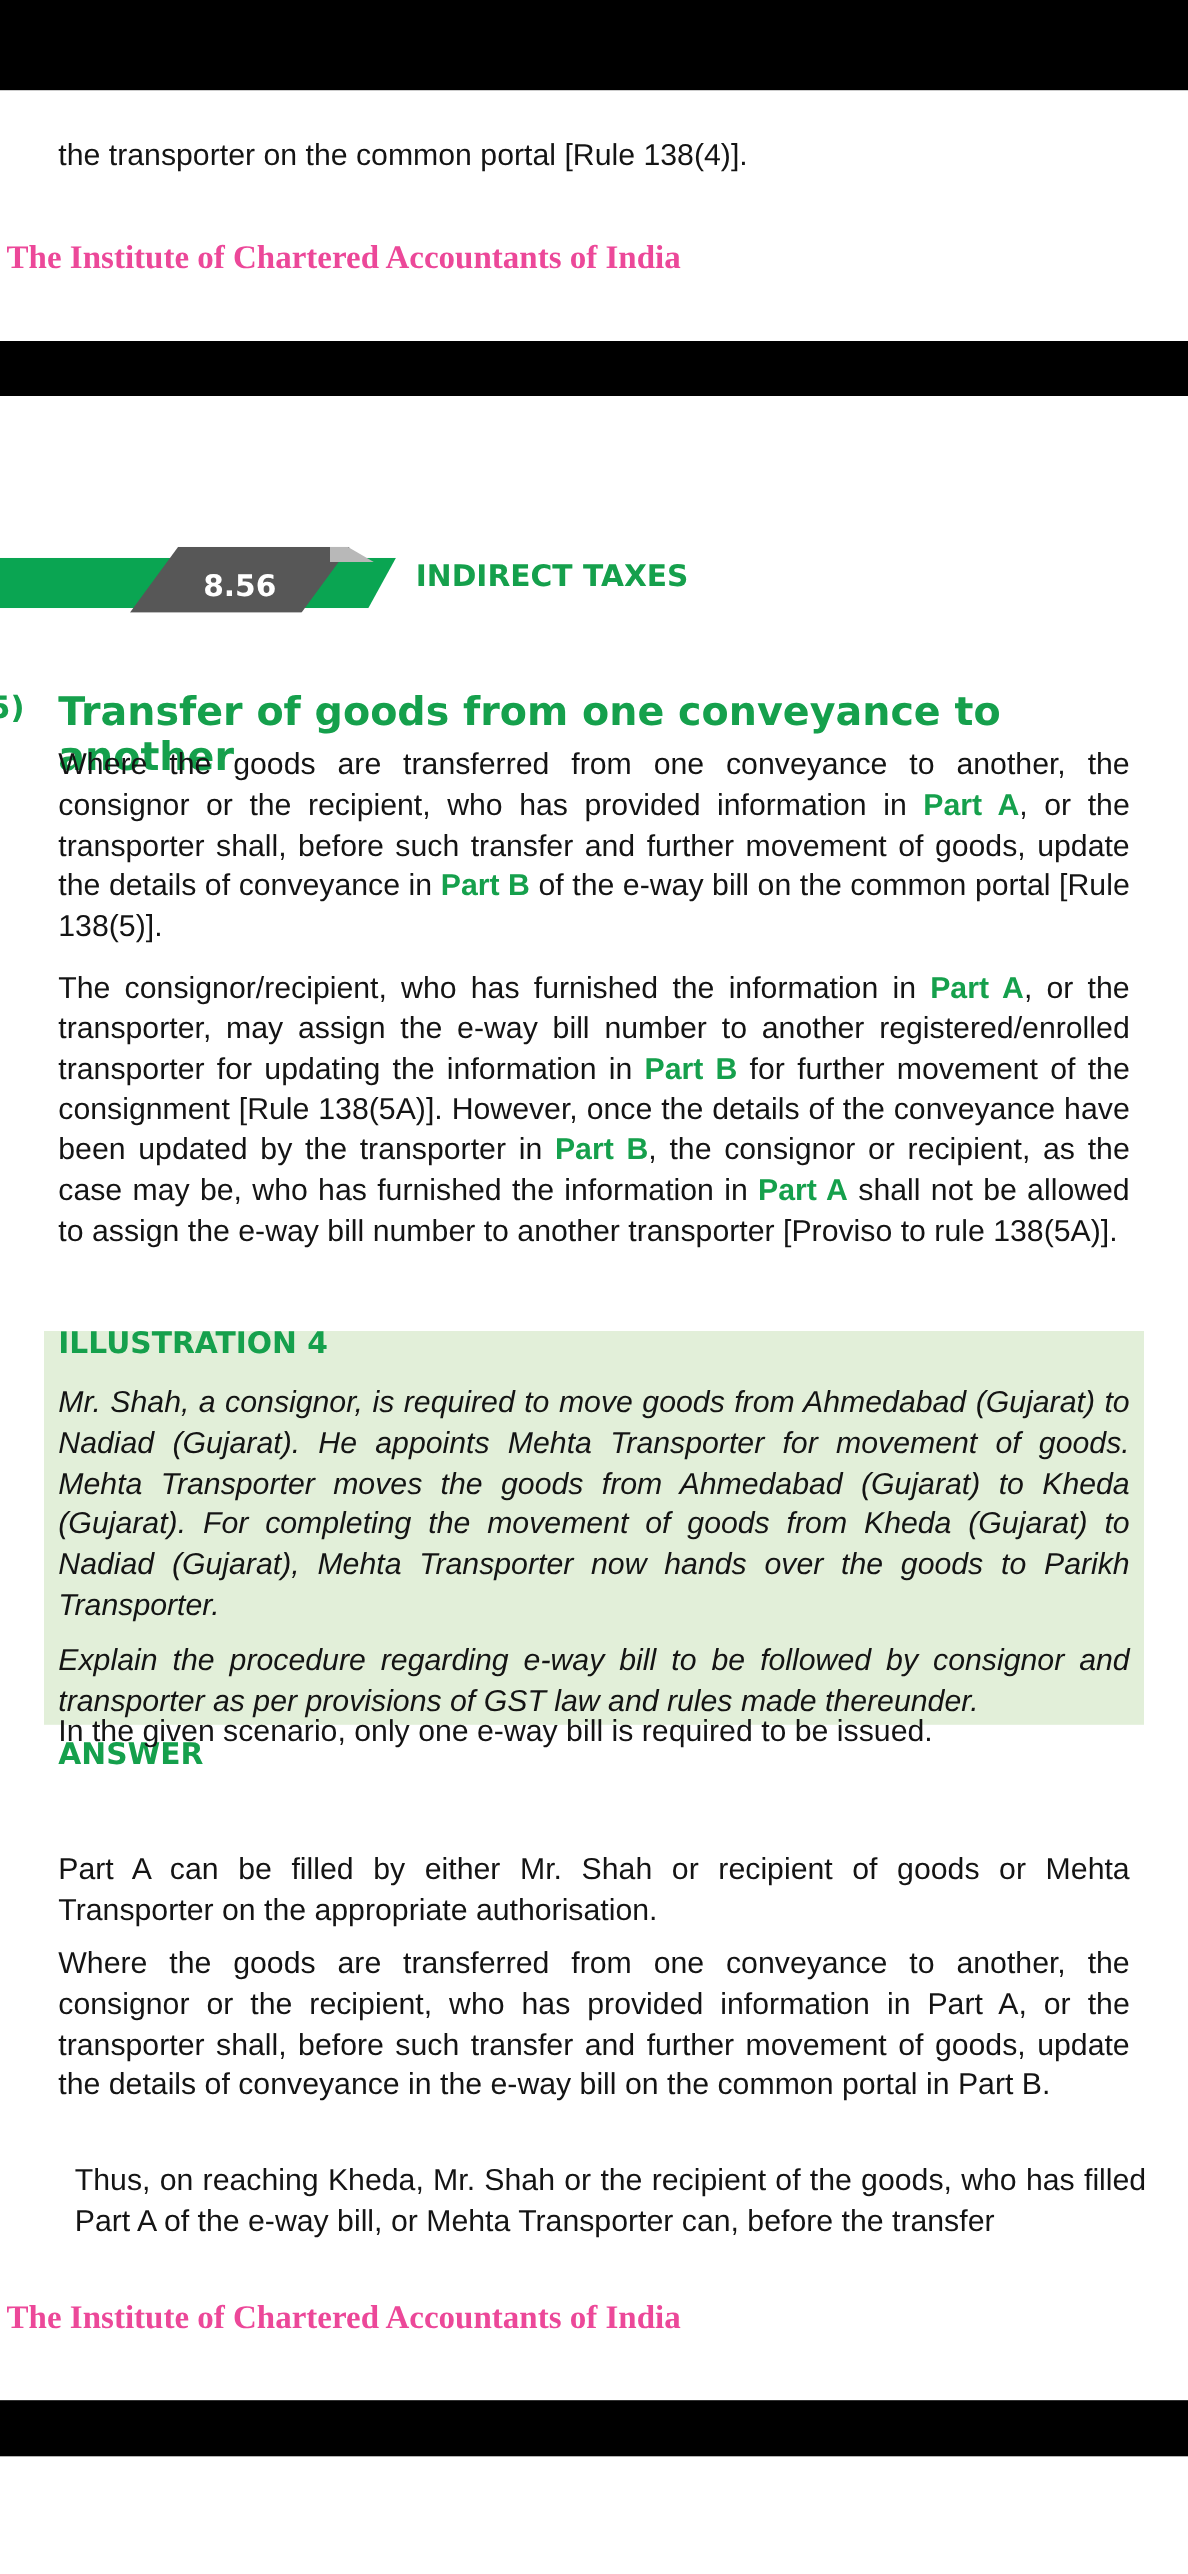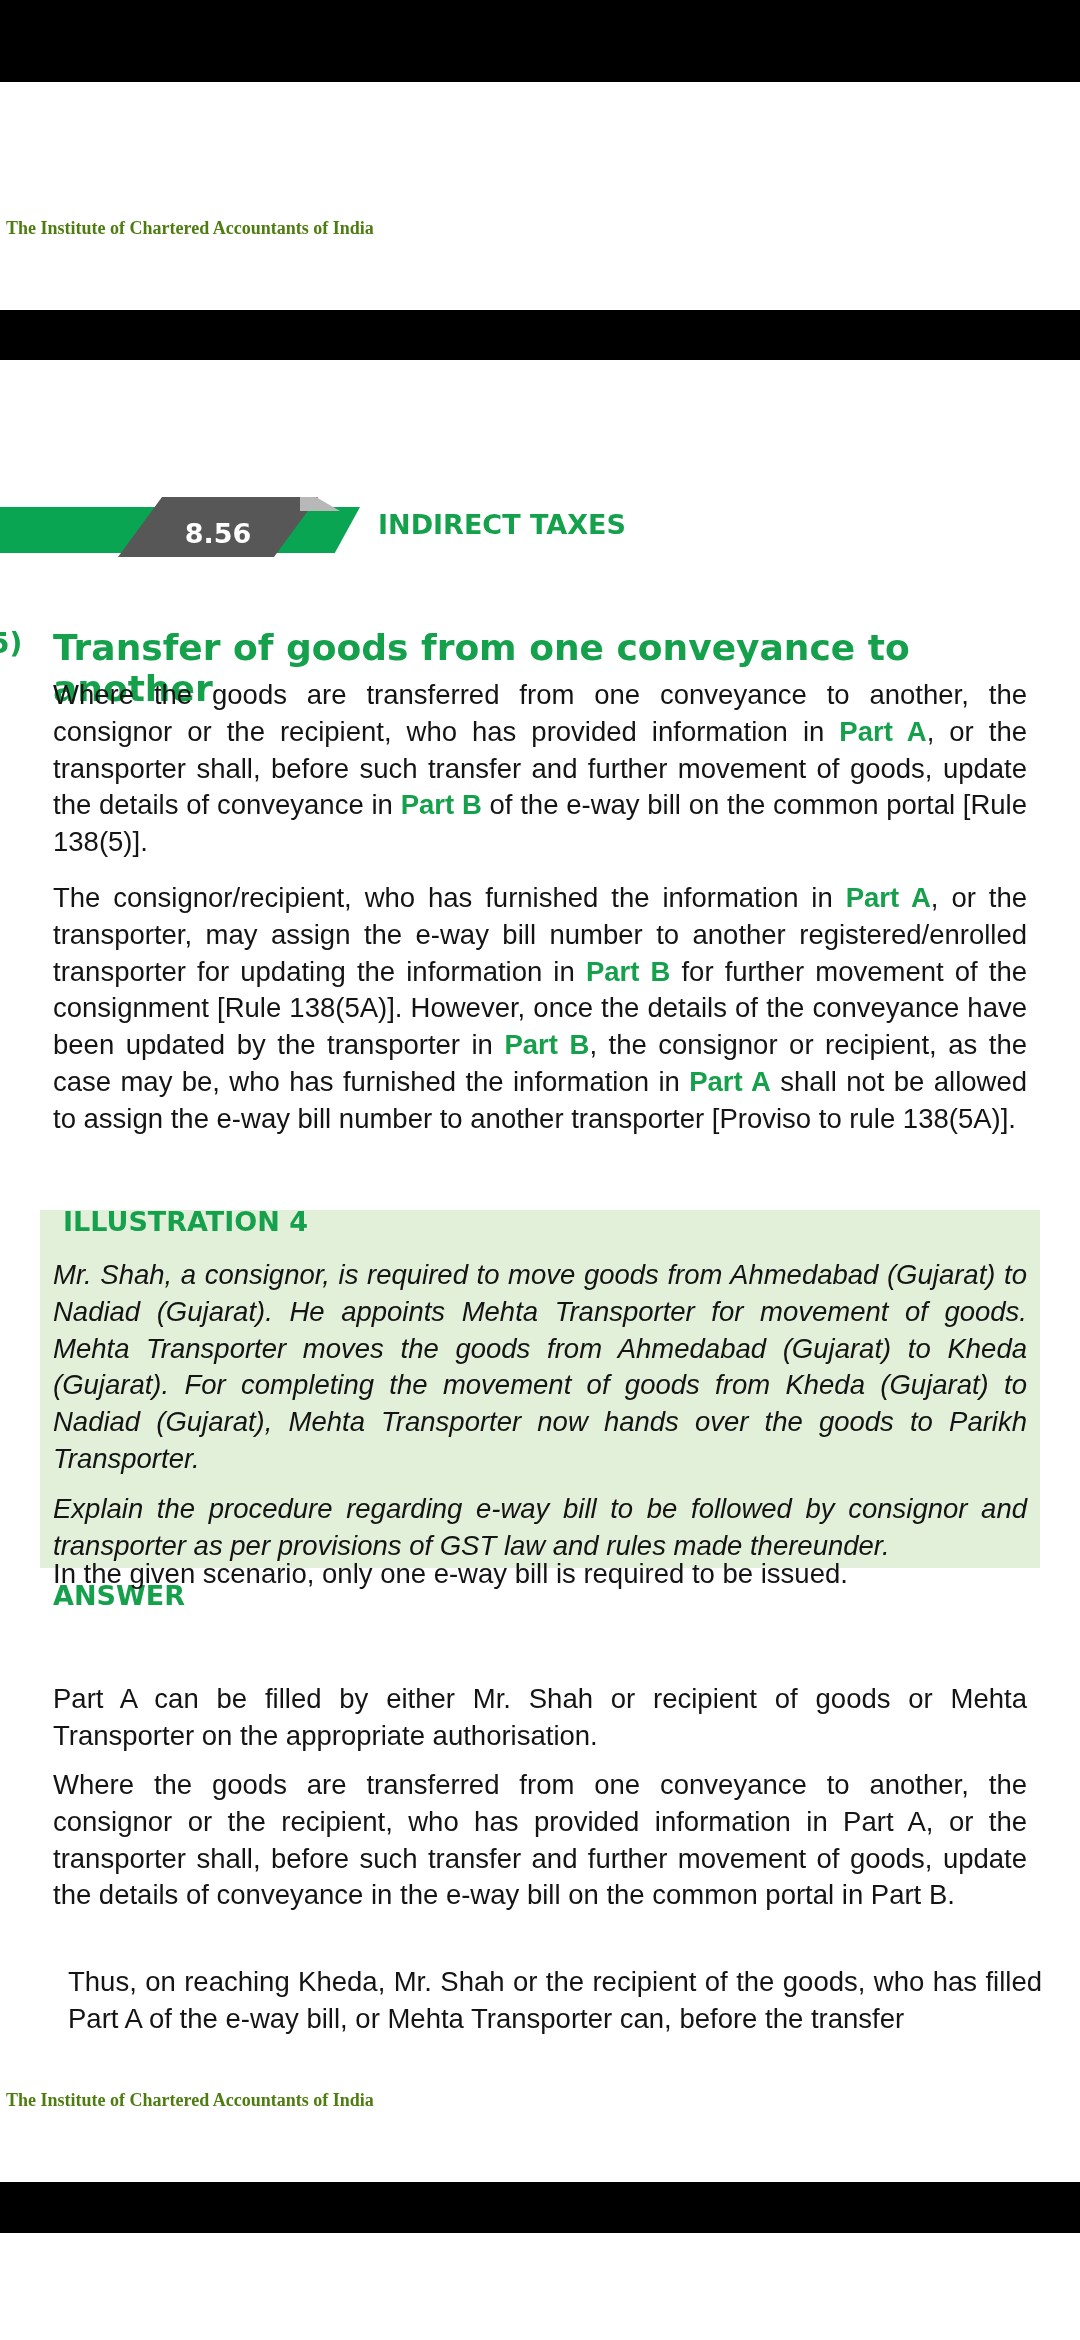--- a/index.html
+++ b/index.html
@@ -13,21 +13,21 @@
   .para {
     position: absolute; left: 53px; width: 974px;
     font-family: "Liberation Sans", sans-serif;
     font-size: 27.5px; line-height: 36.8px; text-align: justify;
     color: #141414; margin: 0;
   }
   .green { color: #15a04c; font-weight: bold; }
   .footer {
     position: absolute; left: 6px;
     font-family: "Liberation Serif", serif; font-weight: bold;
-    font-size: 18px; color: #4d7c0f;
+    font-size: 30px; color: #ec4899;
   }
   .chapter-band {
     position: absolute; left: 0; top: 507px; width: 360px; height: 46px;
     background: #0aa552;
     clip-path: polygon(0 0, 100% 0, 93% 100%, 0 100%);
   }
   .page-tab {
     position: absolute; left: 118px; top: 497px; width: 200px; height: 60px;
     background: #575757;
     clip-path: polygon(22% 0, 100% 0, 78% 100%, 0 100%);
@@ -52,36 +52,37 @@
   }
   .section-title {
     position: absolute; left: 53px; top: 627px;
     color: #15a04c; font-weight: bold; font-size: 36px;
   }
   .illus-box {
     position: absolute; left: 40px; top: 1210px; width: 1000px; height: 358px;
     background: #e2efd9;
   }
   .illus-title {
-    position: absolute; left: 63px; top: 1206px;
+    position: absolute; left: 53px; top: 1206px;
     color: #15a04c; font-weight: bold; font-size: 27px;
   }
   .italic { font-style: italic; }
   .answer-title {
     position: absolute; left: 53px; top: 1580px;
     color: #15a04c; font-weight: bold; font-size: 27px;
   }
 </style>
 </head>
 <body>
 
 <div class="bar" style="top:0;height:82px;"></div>
 
 <p class="para" style="top:86px;text-align:left;">
   <br>
+  <span>the transporter on the common portal [Rule 138(4)].</span>
 </p>
 
 <div class="footer" style="top:218px;">The Institute of Chartered Accountants of India</div>
 
 <div class="bar" style="top:310px;height:50px;"></div>
 
 <div class="chapter-band"></div>
 <div class="page-tab"></div>
 <div class="page-tab-shade"></div>
 <div class="page-num sans">8.56</div>

